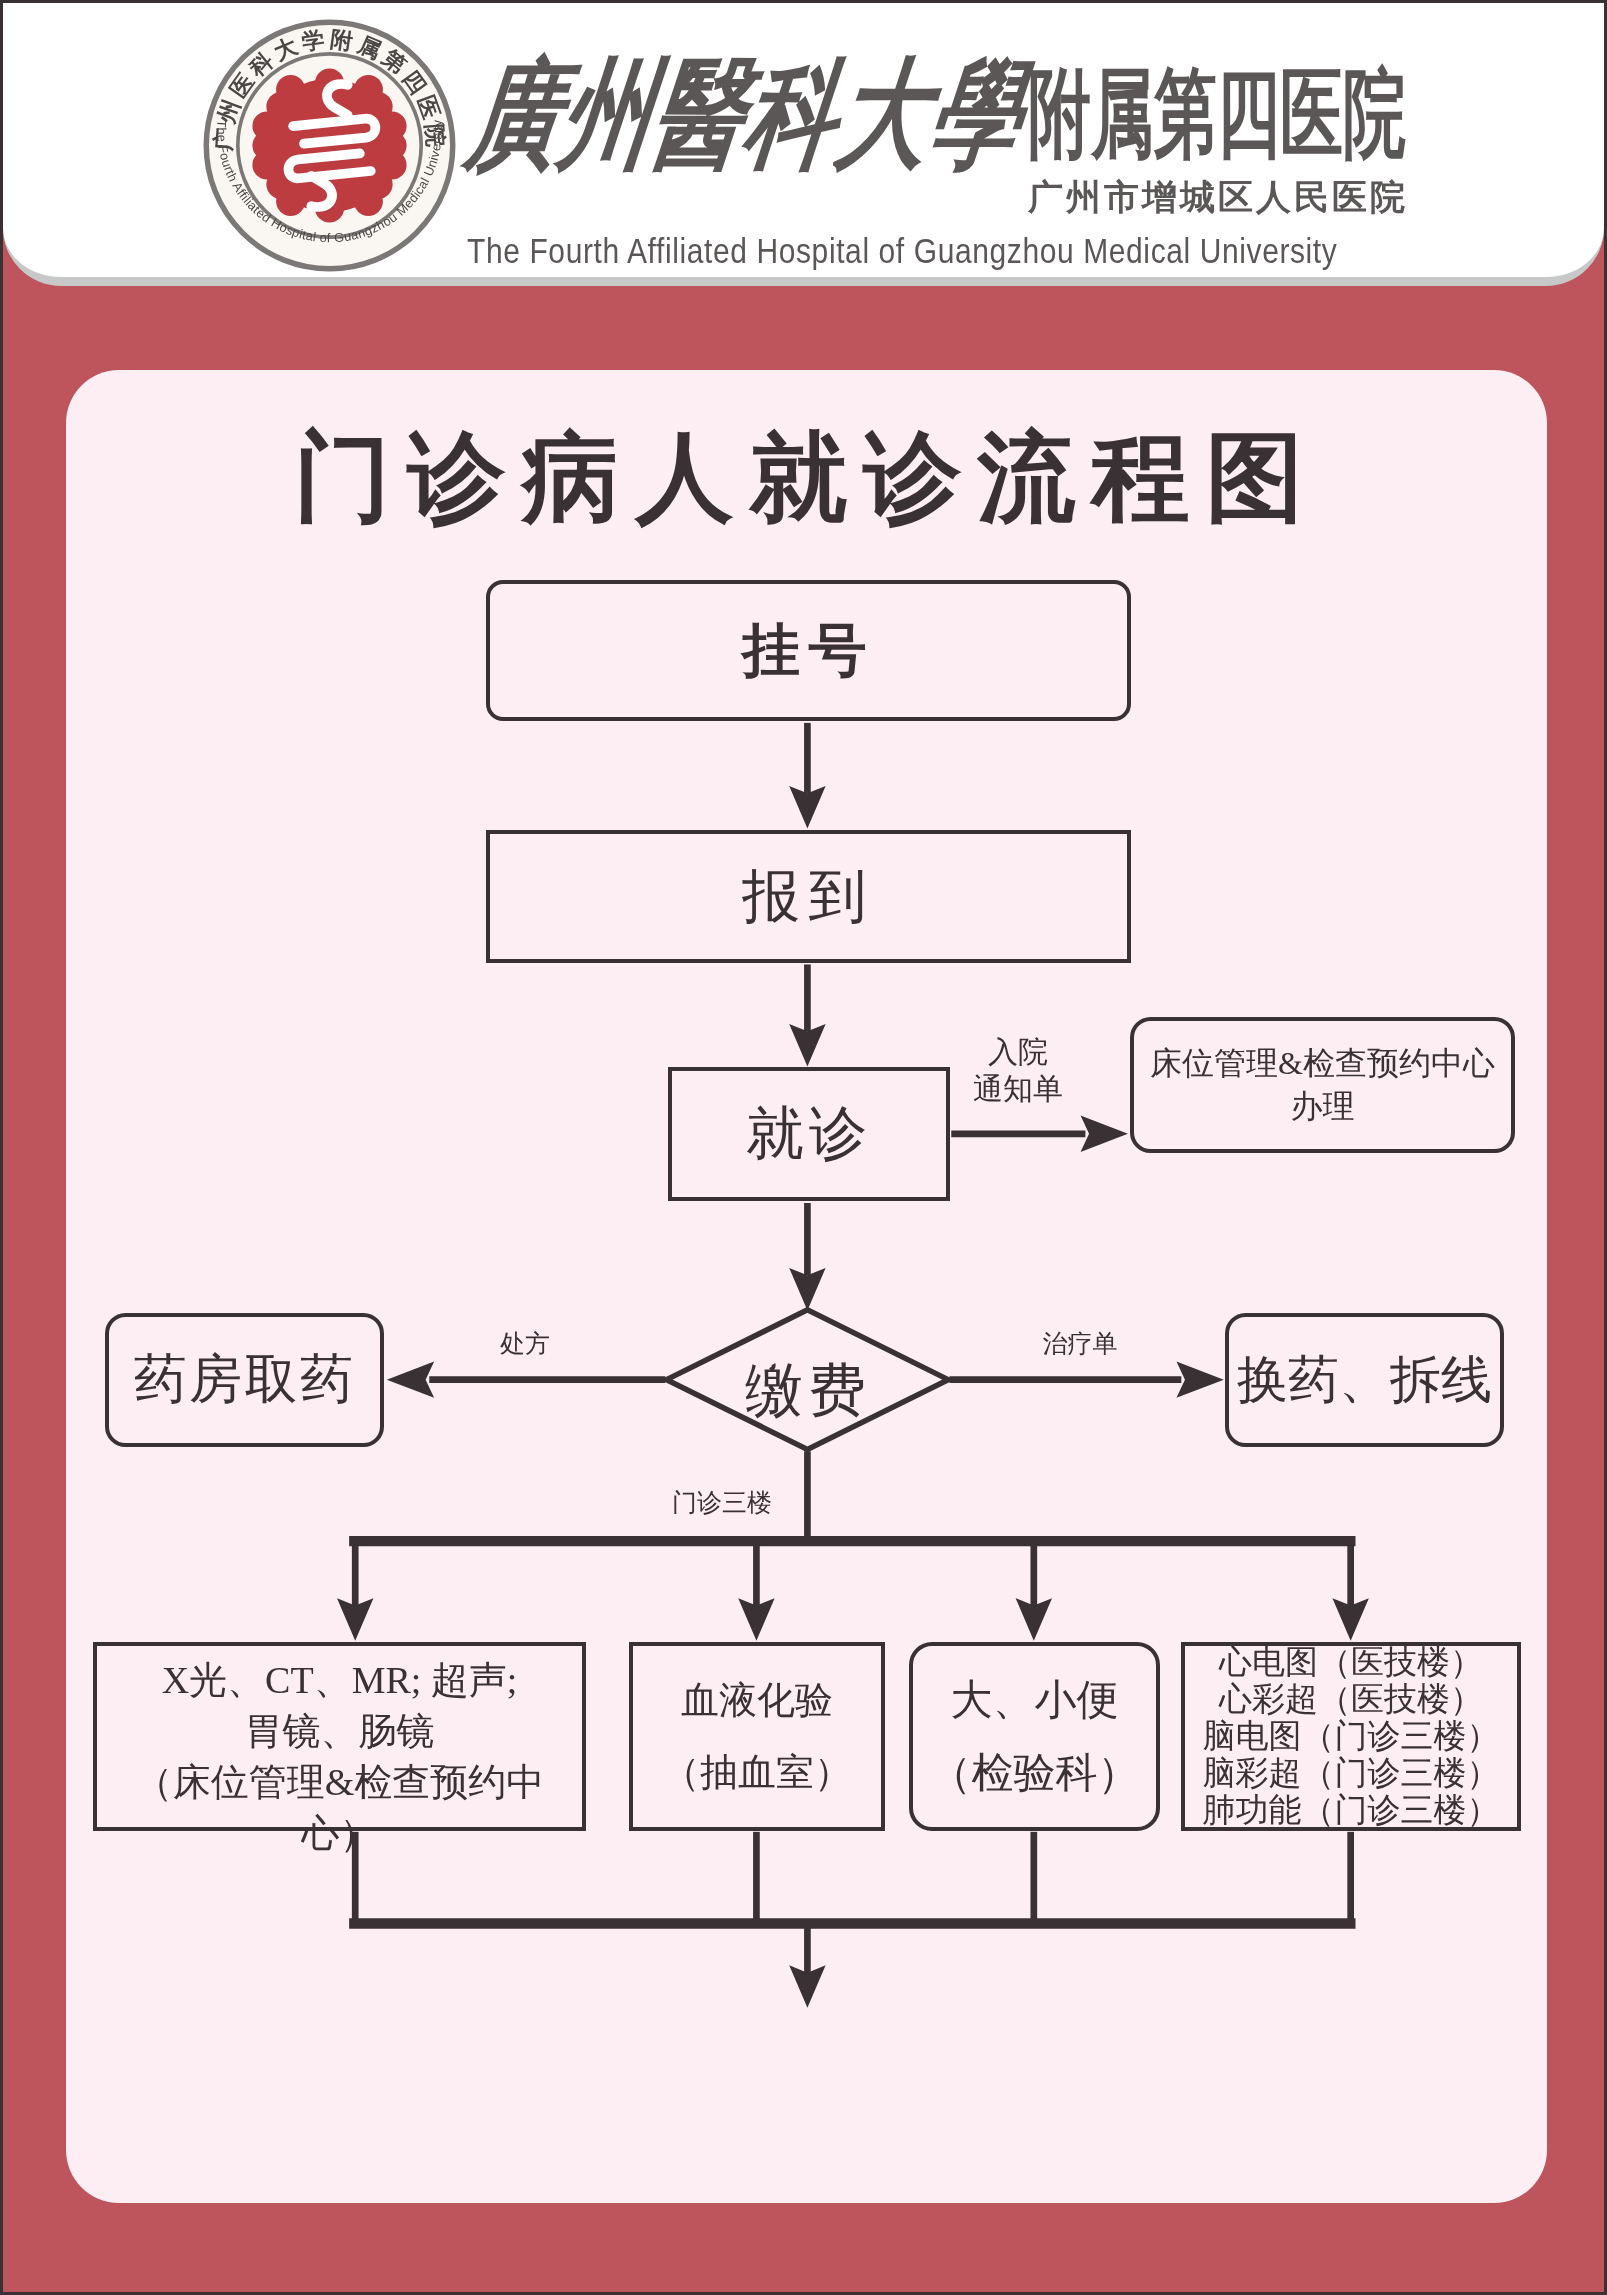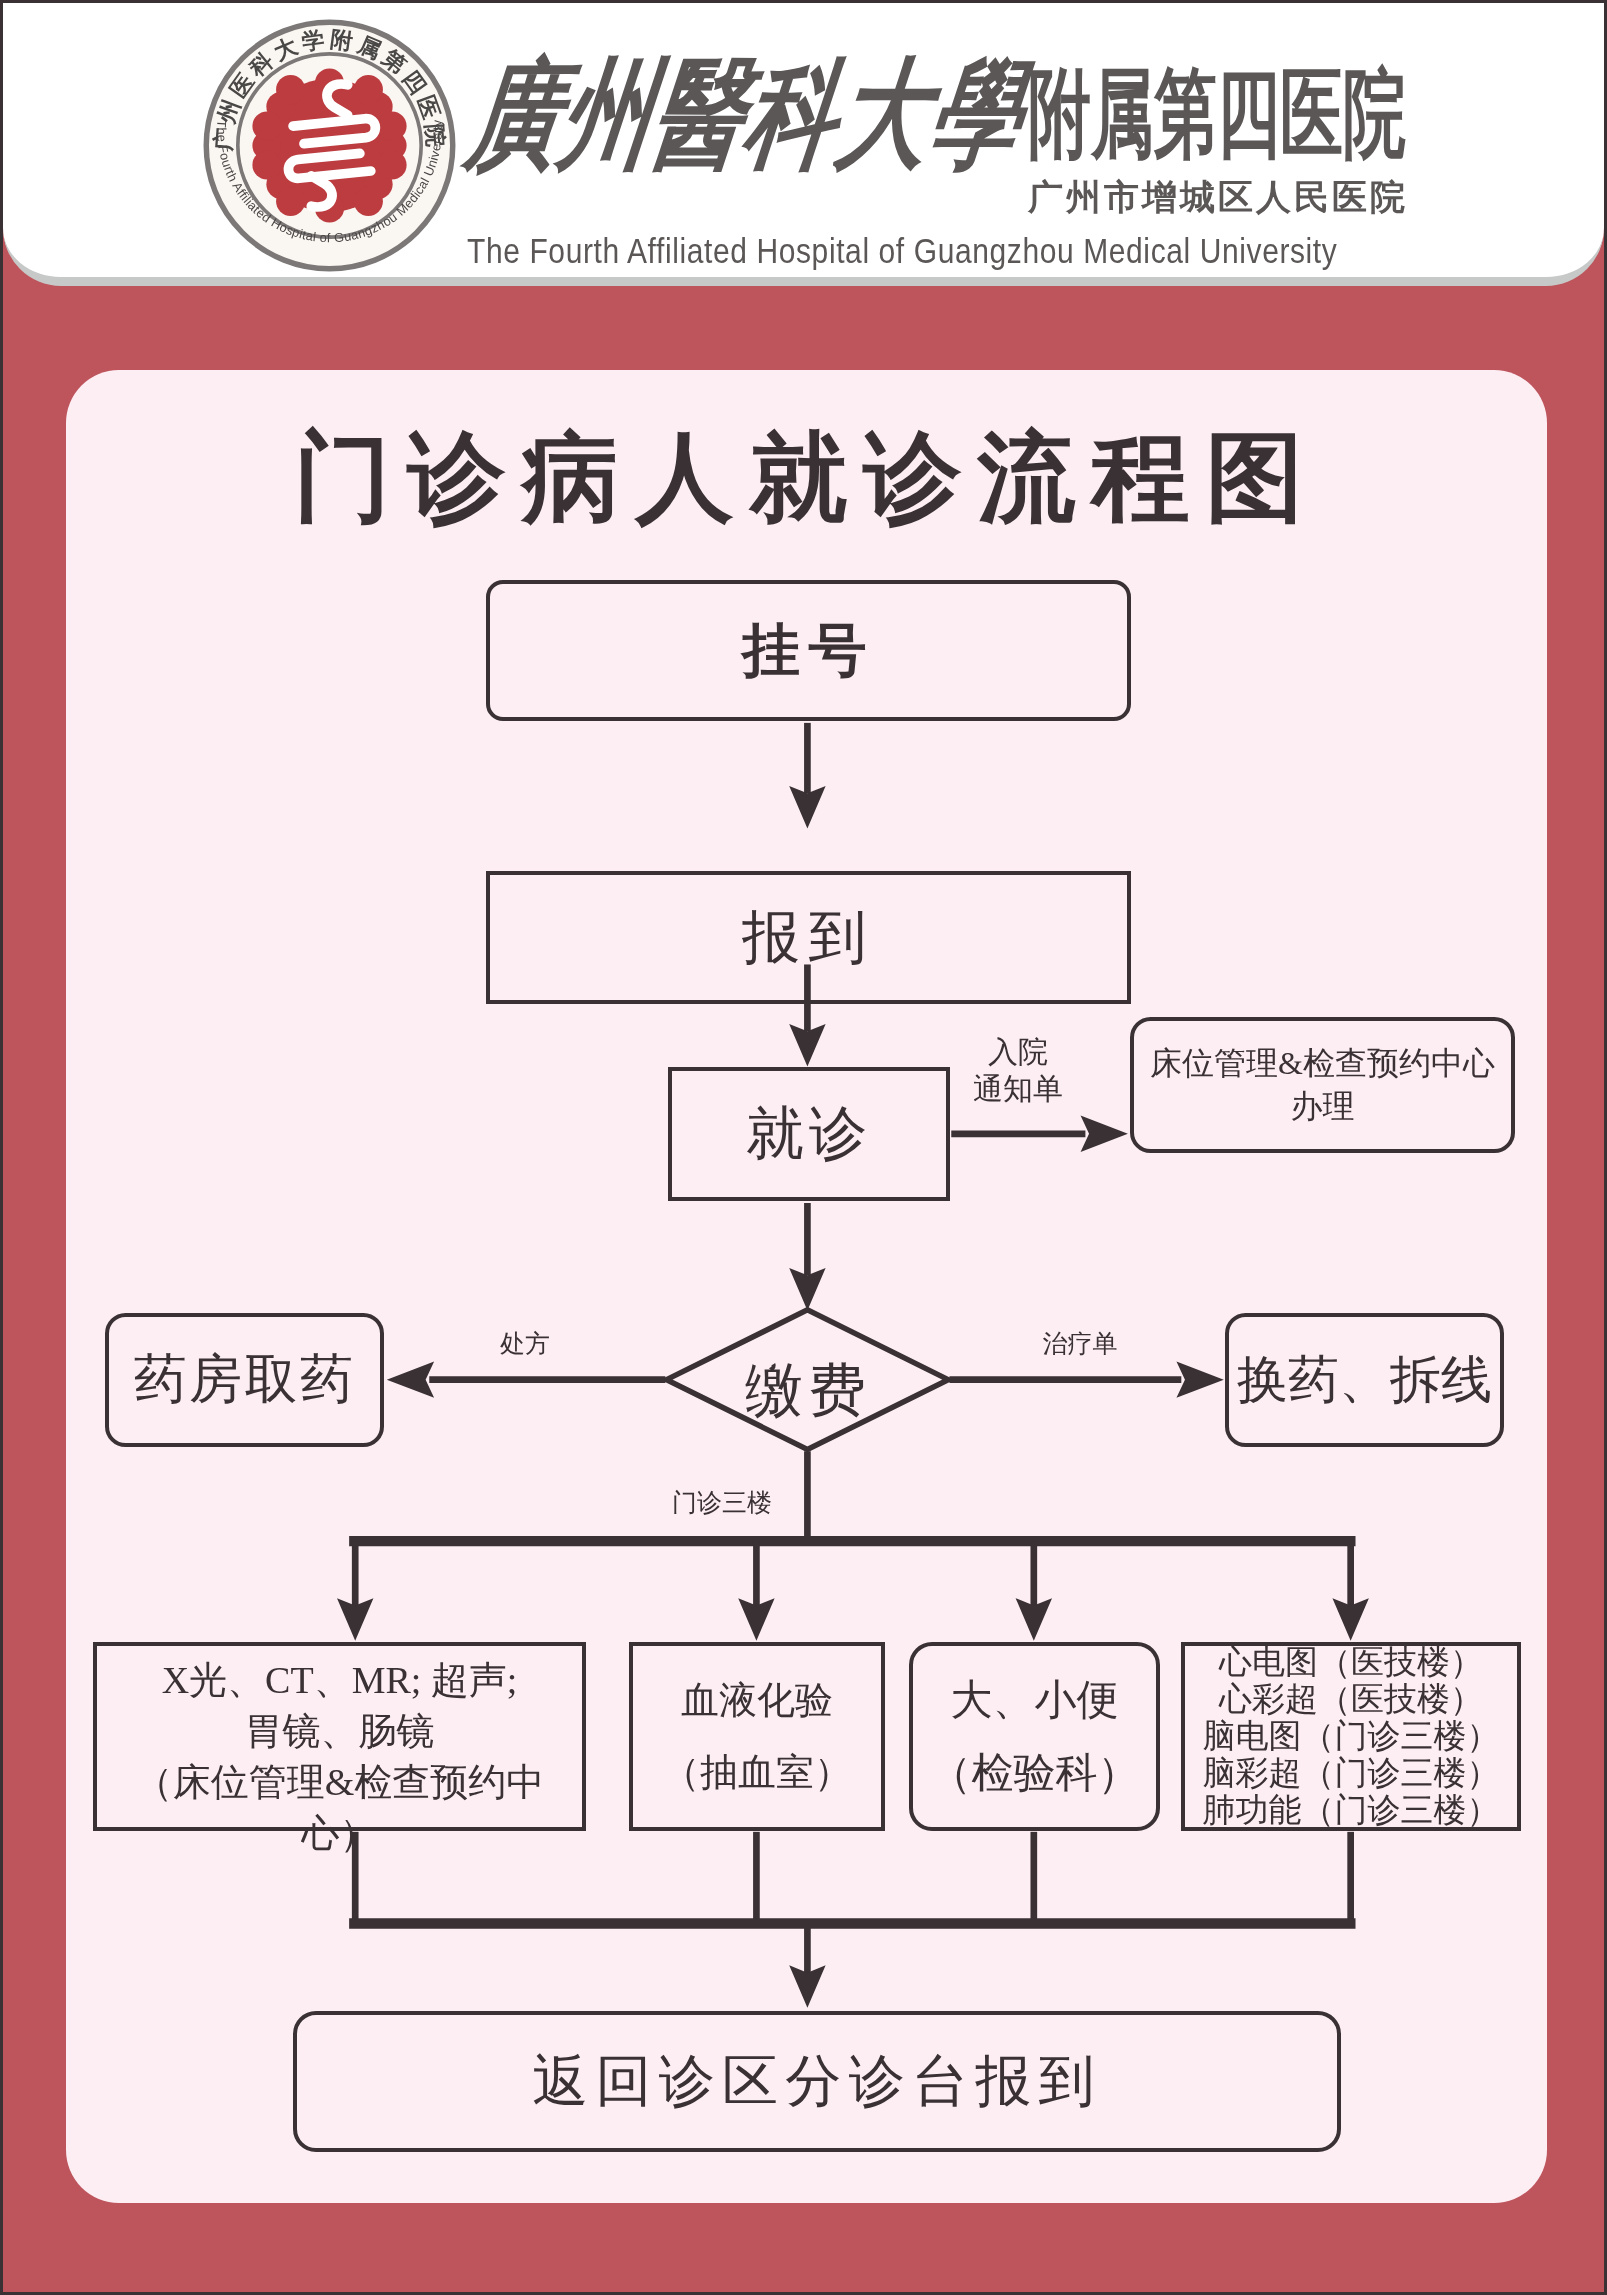--- a/index.html
+++ b/index.html
@@ -32,21 +32,21 @@
   
   .panel{position:absolute;left:63px;top:367px;width:1481px;height:1833px;
          background:var(--panel-pink);border-radius:53px;z-index:1;}
   .poster-title{position:absolute;left:63px;top:410px;width:1481px;text-align:center;
          font-size:98px;font-weight:900;letter-spacing:16px;color:var(--ink);z-index:2;}
   
   .fbox{position:absolute;border:4.9px solid var(--ink);box-sizing:border-box;color:var(--ink);
         display:flex;align-items:center;justify-content:center;text-align:center;z-index:2;
         background:transparent;}
   #box-register{left:483px;top:577px;width:645px;height:141px;border-radius:17px;font-size:58px;letter-spacing:8.5px;font-weight:bold;}
-  #box-checkin{left:483px;top:827px;width:645px;height:133px;font-size:58px;letter-spacing:8.5px;margin-top:41px;}
+  #box-checkin{left:483px;top:827px;width:645px;height:133px;font-size:58px;letter-spacing:8.5px;}
   #box-consult{left:665px;top:1064px;width:282px;height:134px;font-size:58px;letter-spacing:4.9px;}
   #box-bed{left:1127px;top:1014px;width:385px;height:136px;border-radius:20.6px;font-size:32px;line-height:1.35;}
   #box-pharmacy{left:102px;top:1310px;width:279px;height:134px;border-radius:20.6px;font-size:53px;letter-spacing:2.4px;}
   #box-dressing{left:1222px;top:1310px;width:279px;height:134px;border-radius:20.6px;font-size:51px;}
   #box-exam1{left:90px;top:1639px;width:493px;height:189px;font-size:38px;}
   #box-exam2{left:626px;top:1639px;width:256px;height:189px;font-size:38px;}
   #box-exam3{left:906px;top:1639px;width:251px;height:189px;font-size:42px;border-radius:23px;}
   #box-exam4{left:1178px;top:1639px;width:340px;height:189px;font-size:33px;}
   #box-return{left:290px;top:2008px;width:1048px;height:141px;border-radius:23px;font-size:56px;letter-spacing:7.3px;}
   .lines-evenly{display:flex;flex-direction:column;justify-content:space-evenly;width:100%;height:100%;padding:8.5px 0;box-sizing:border-box;}
@@ -211,21 +211,20 @@
   </div>
   <div class="fbox" id="box-exam4">
     <div class="lines-tight">
         <div>心电图（医技楼）</div>
         <div>心彩超（医技楼）</div>
         <div>脑电图（门诊三楼）</div>
         <div>脑彩超（门诊三楼）</div>
         <div>肺功能（门诊三楼）</div>
       </div>
   </div>
-  <div class="fbox" id="box-return">返回诊区分诊台报到</div>
 
   <div class="flabel" id="label-pay">缴费</div>
   <div class="flabel" id="label-admission">
       <div>入院</div>
       <div>通知单</div>
     </div>
   <div class="flabel" id="label-prescription">处方</div>
   <div class="flabel" id="label-treatment">治疗单</div>
   <div class="flabel" id="label-exam">门诊三楼</div>
 

